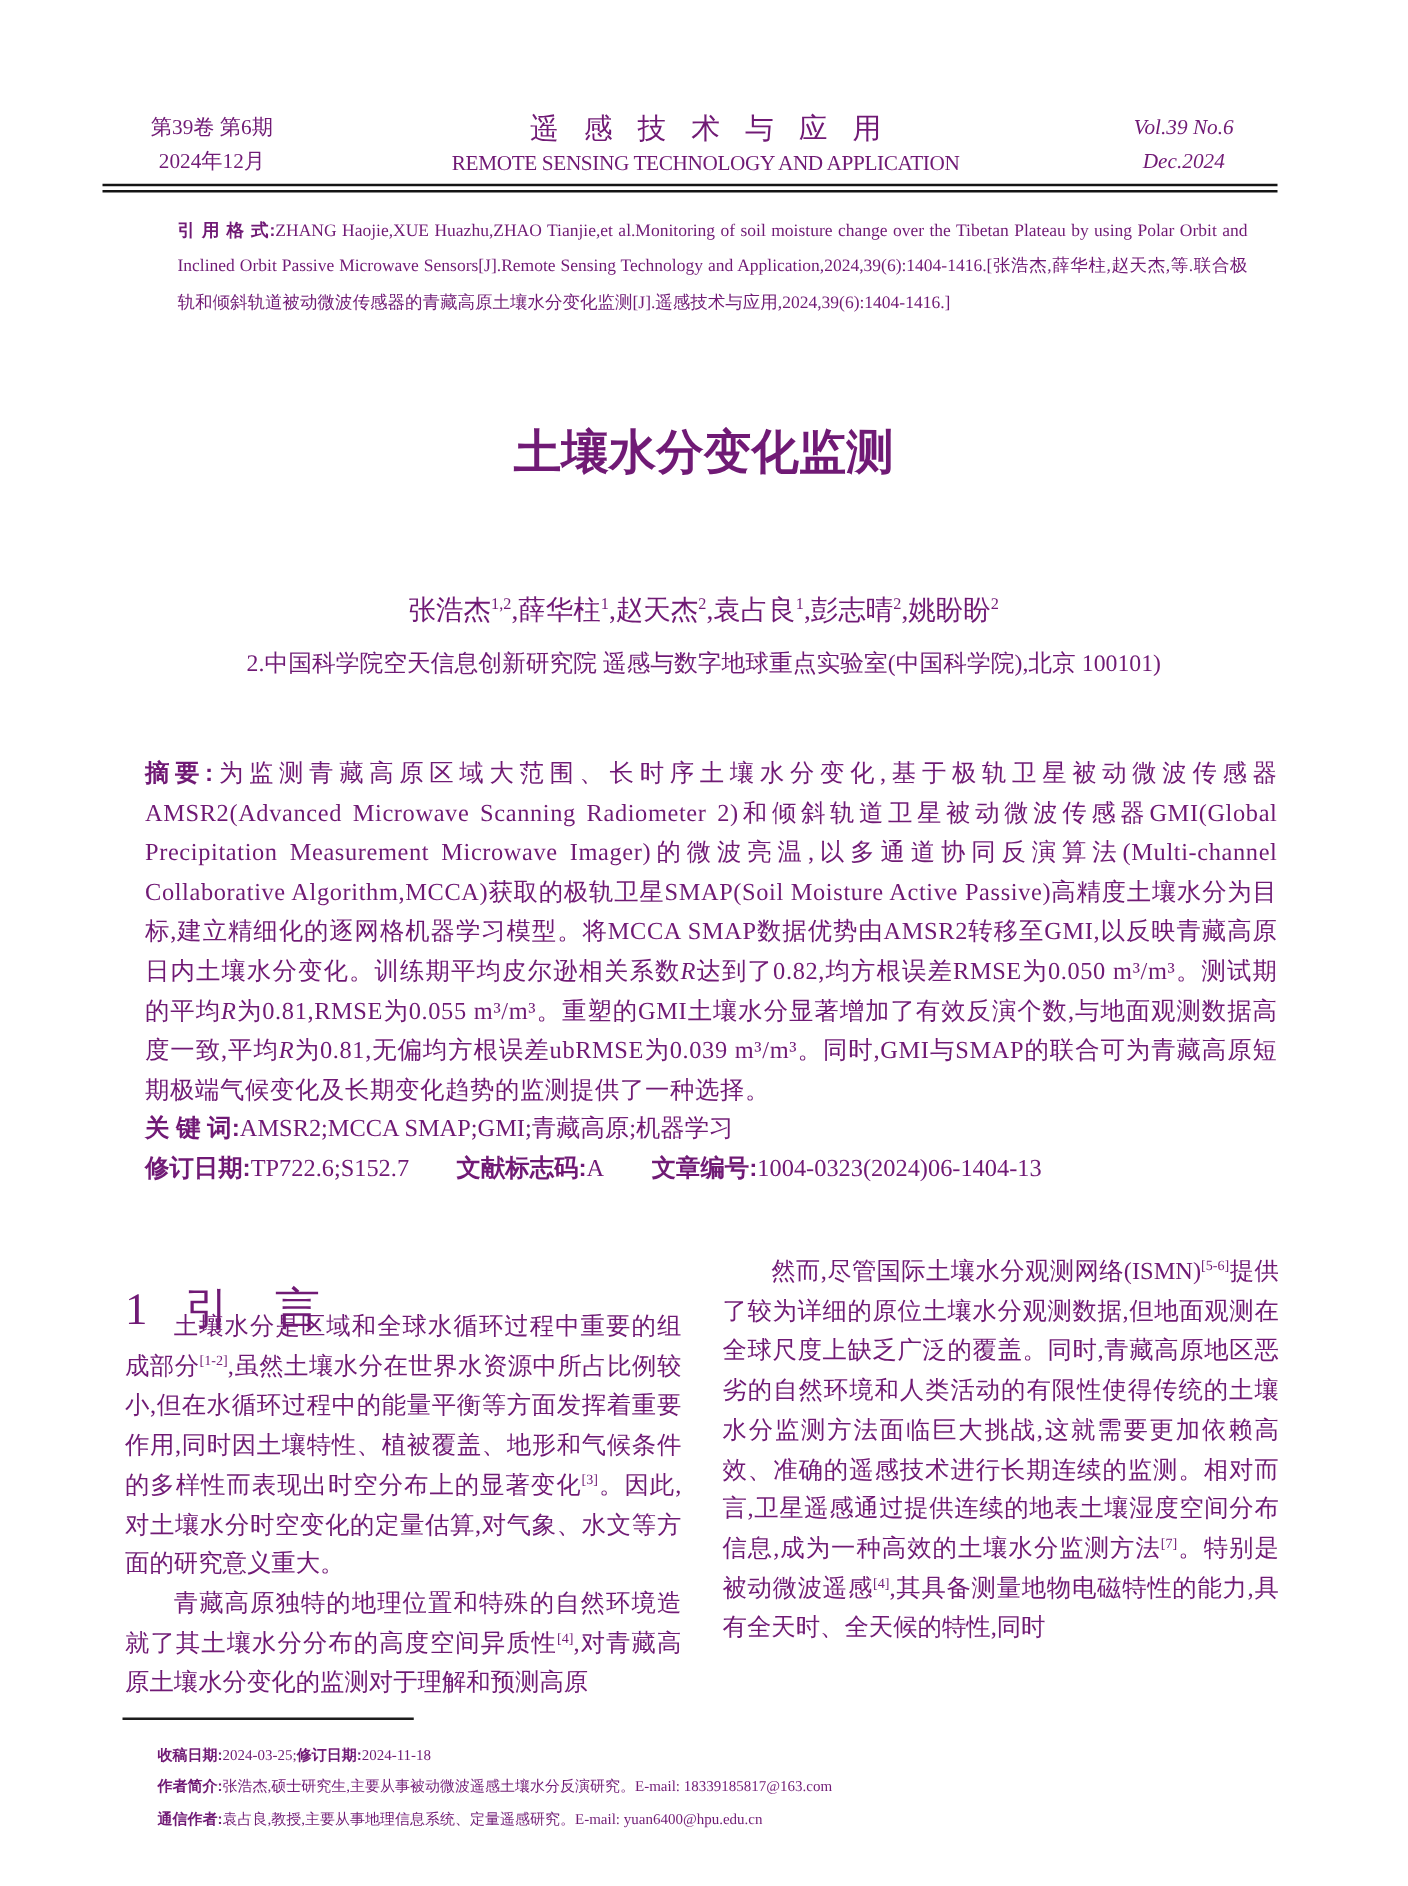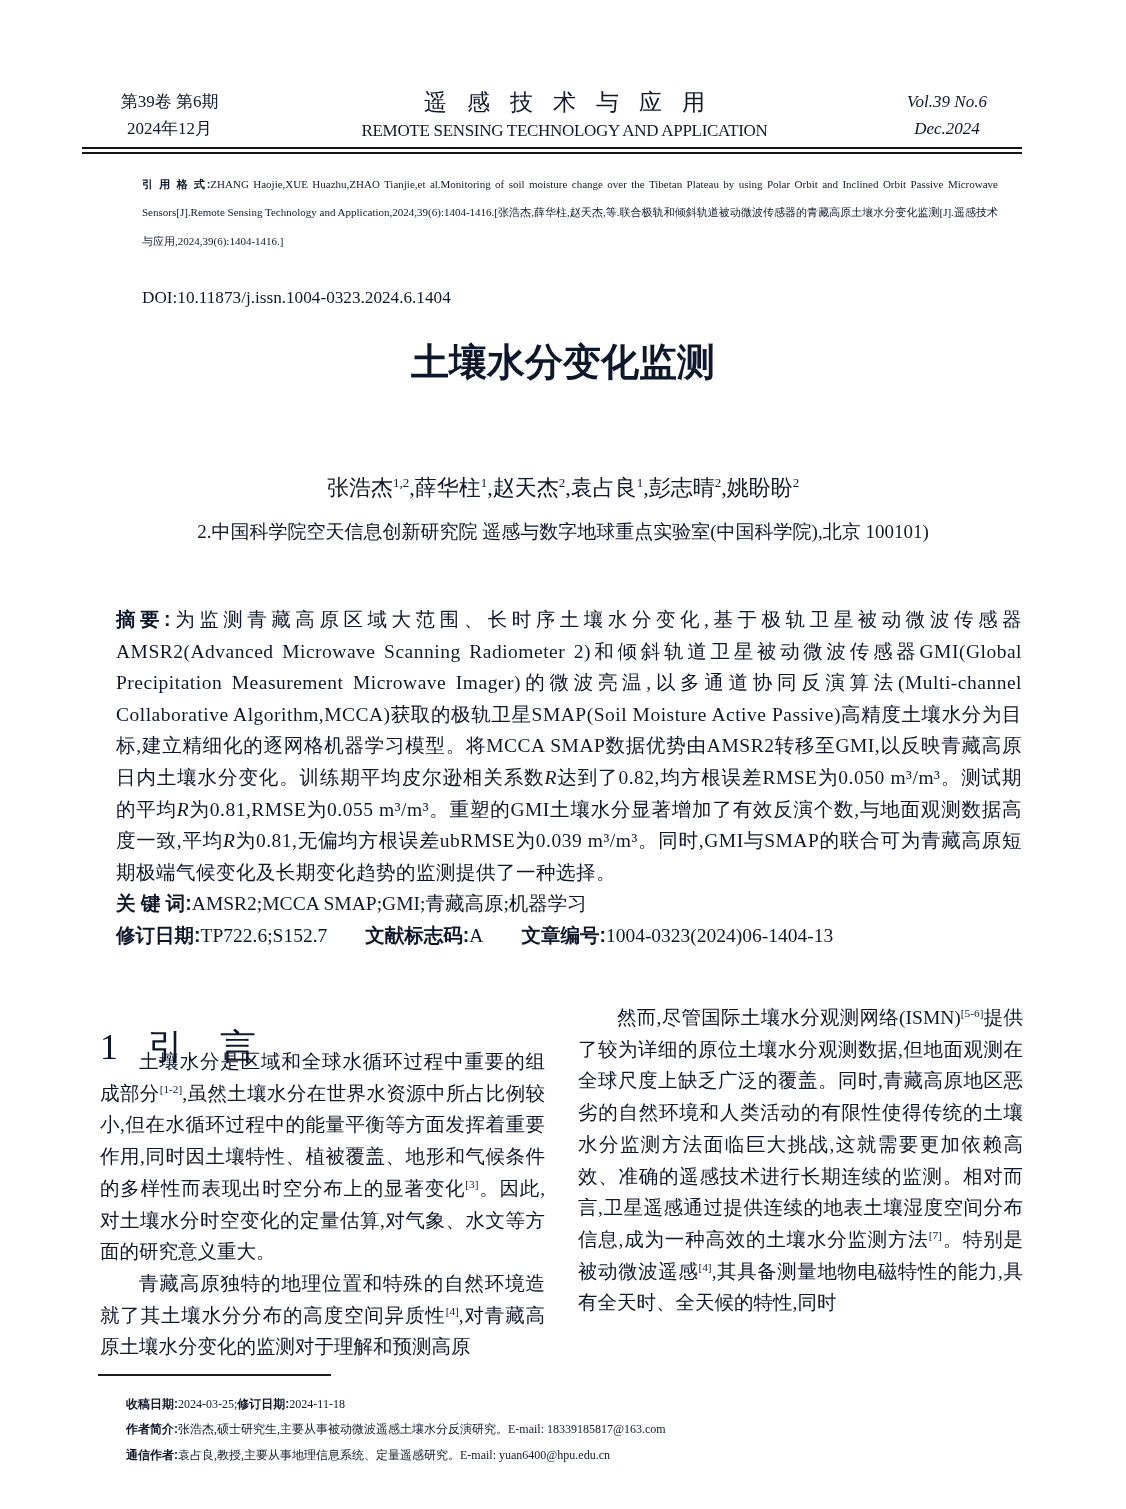--- a/index.html
+++ b/index.html
@@ -1,35 +1,35 @@
 <!DOCTYPE html>
 <html><head>
 <meta charset="utf-8">
 <style>
   html,body{margin:0;padding:0;background:#ffffff;}
   .page{
     position:relative;width:1126px;height:1509px;background:#ffffff;
-    color:#0f172a;overflow:hidden;
+    color:#701a75;overflow:hidden;
     font-family:"Liberation Serif","DejaVu Serif",serif;
   }
   b{font-family:"Liberation Sans","DejaVu Sans",sans-serif;font-weight:700;font-style:normal;}
   i{font-style:italic;}
   sup{font-size:0.58em;line-height:0;vertical-align:baseline;position:relative;top:-0.6em;}
 
   
   .masthead{position:absolute;top:88px;left:82px;width:940px;display:flex;justify-content:space-between;align-items:flex-start;}
   .mast-left{width:175px;text-align:center;font-size:17px;line-height:27px;}
   .mast-center{flex:1;text-align:center;}
   .journal-cn{font-size:23px;line-height:29px;letter-spacing:20px;text-indent:20px;}
   .journal-en{font-size:17px;line-height:24px;letter-spacing:-0.3px;margin-top:2px;}
   .mast-right{width:150px;text-align:center;font-style:italic;font-size:17px;line-height:27px;}
   .double-rule{position:absolute;top:147px;left:82px;width:940px;height:7px;border-top:2px solid #141414;border-bottom:2px solid #141414;box-sizing:border-box;}
 
   
-  .citation{position:absolute;top:170px;left:142px;width:856px;font-size:11px;line-height:28.4px;text-align:justify;}
+  .citation{position:absolute;top:170px;left:142px;width:856px;font-size:14px;line-height:28.4px;text-align:justify;}
   .doi-line{position:absolute;top:284px;left:142px;width:856px;font-size:17.2px;line-height:28.4px;}
 
   
   .article-title{position:absolute;top:334px;left:60px;width:1006px;text-align:center;
     font-family:"Liberation Sans","DejaVu Sans",sans-serif;font-weight:700;font-size:38px;line-height:57px;}
   .authors{position:absolute;top:473px;left:0;width:1126px;text-align:center;font-size:22px;}
   .authors sup{font-size:13px;}
   .affils{position:absolute;top:516px;left:0;width:1126px;text-align:center;font-size:19px;line-height:31px;}
 
   
@@ -70,21 +70,20 @@
       <div class="journal-en">REMOTE SENSING TECHNOLOGY AND APPLICATION</div>
     </div>
     <div class="mast-right">
       <div>Vol.39   No.6</div>
       <div>Dec.2024</div>
     </div>
   </div>
   <div class="double-rule"></div>
 
   <div class="citation"><b>引 用 格 式:</b>ZHANG Haojie,XUE Huazhu,ZHAO Tianjie,et al.Monitoring of soil moisture change over the Tibetan Plateau by using Polar Orbit and Inclined Orbit Passive Microwave Sensors[J].Remote Sensing Technology and Application,2024,39(6):1404-1416.[张浩杰,薛华柱,赵天杰,等.联合极轨和倾斜轨道被动微波传感器的青藏高原土壤水分变化监测[J].遥感技术与应用,2024,39(6):1404-1416.]</div>
-  <div class="doi-line">DOI:10.11873/j.issn.1004-0323.2024.6.1404</div>
 
   <div class="article-title">
     <div>土壤水分变化监测</div>
   </div>
 
   <div class="authors">张浩杰<sup>1,2</sup>,薛华柱<sup>1</sup>,赵天杰<sup>2</sup>,袁占良<sup>1</sup>,彭志晴<sup>2</sup>,姚盼盼<sup>2</sup></div>
 
   <div class="affils">
     <div>2.中国科学院空天信息创新研究院 遥感与数字地球重点实验室(中国科学院),北京  100101)</div>
   </div>

